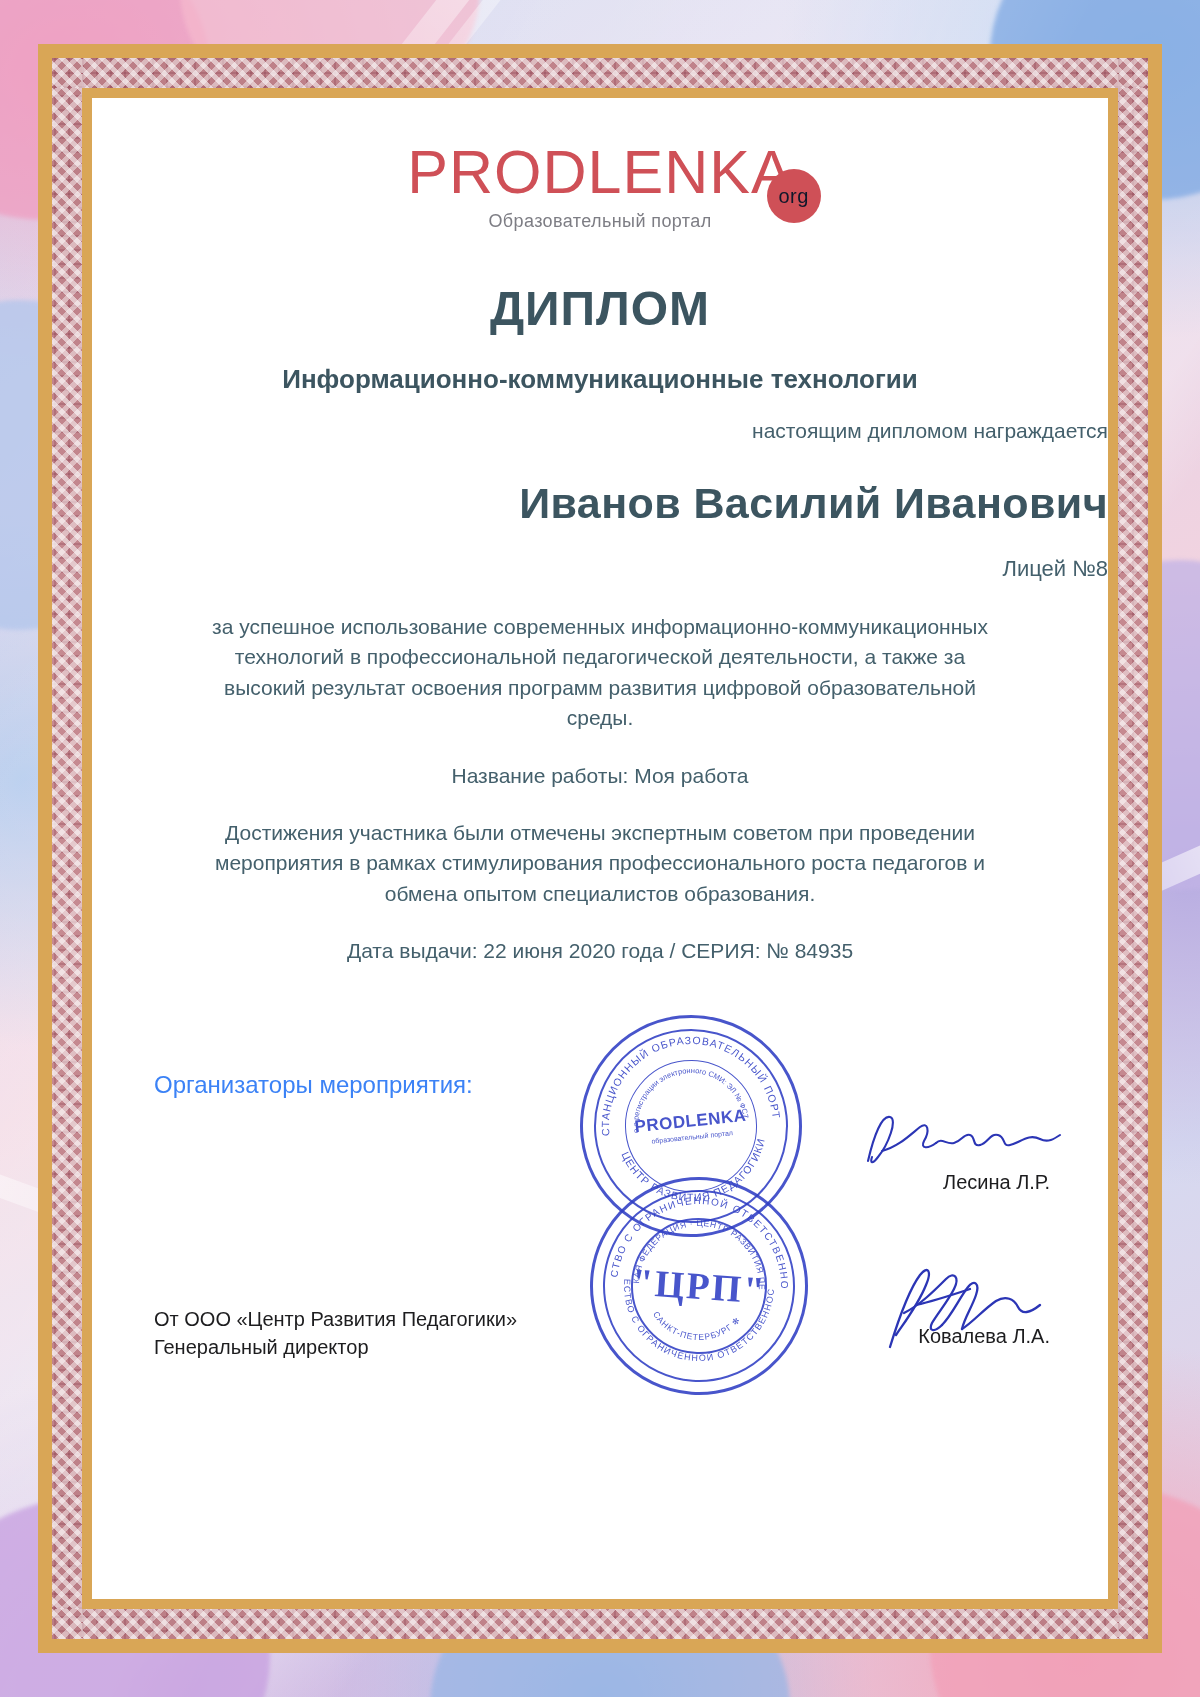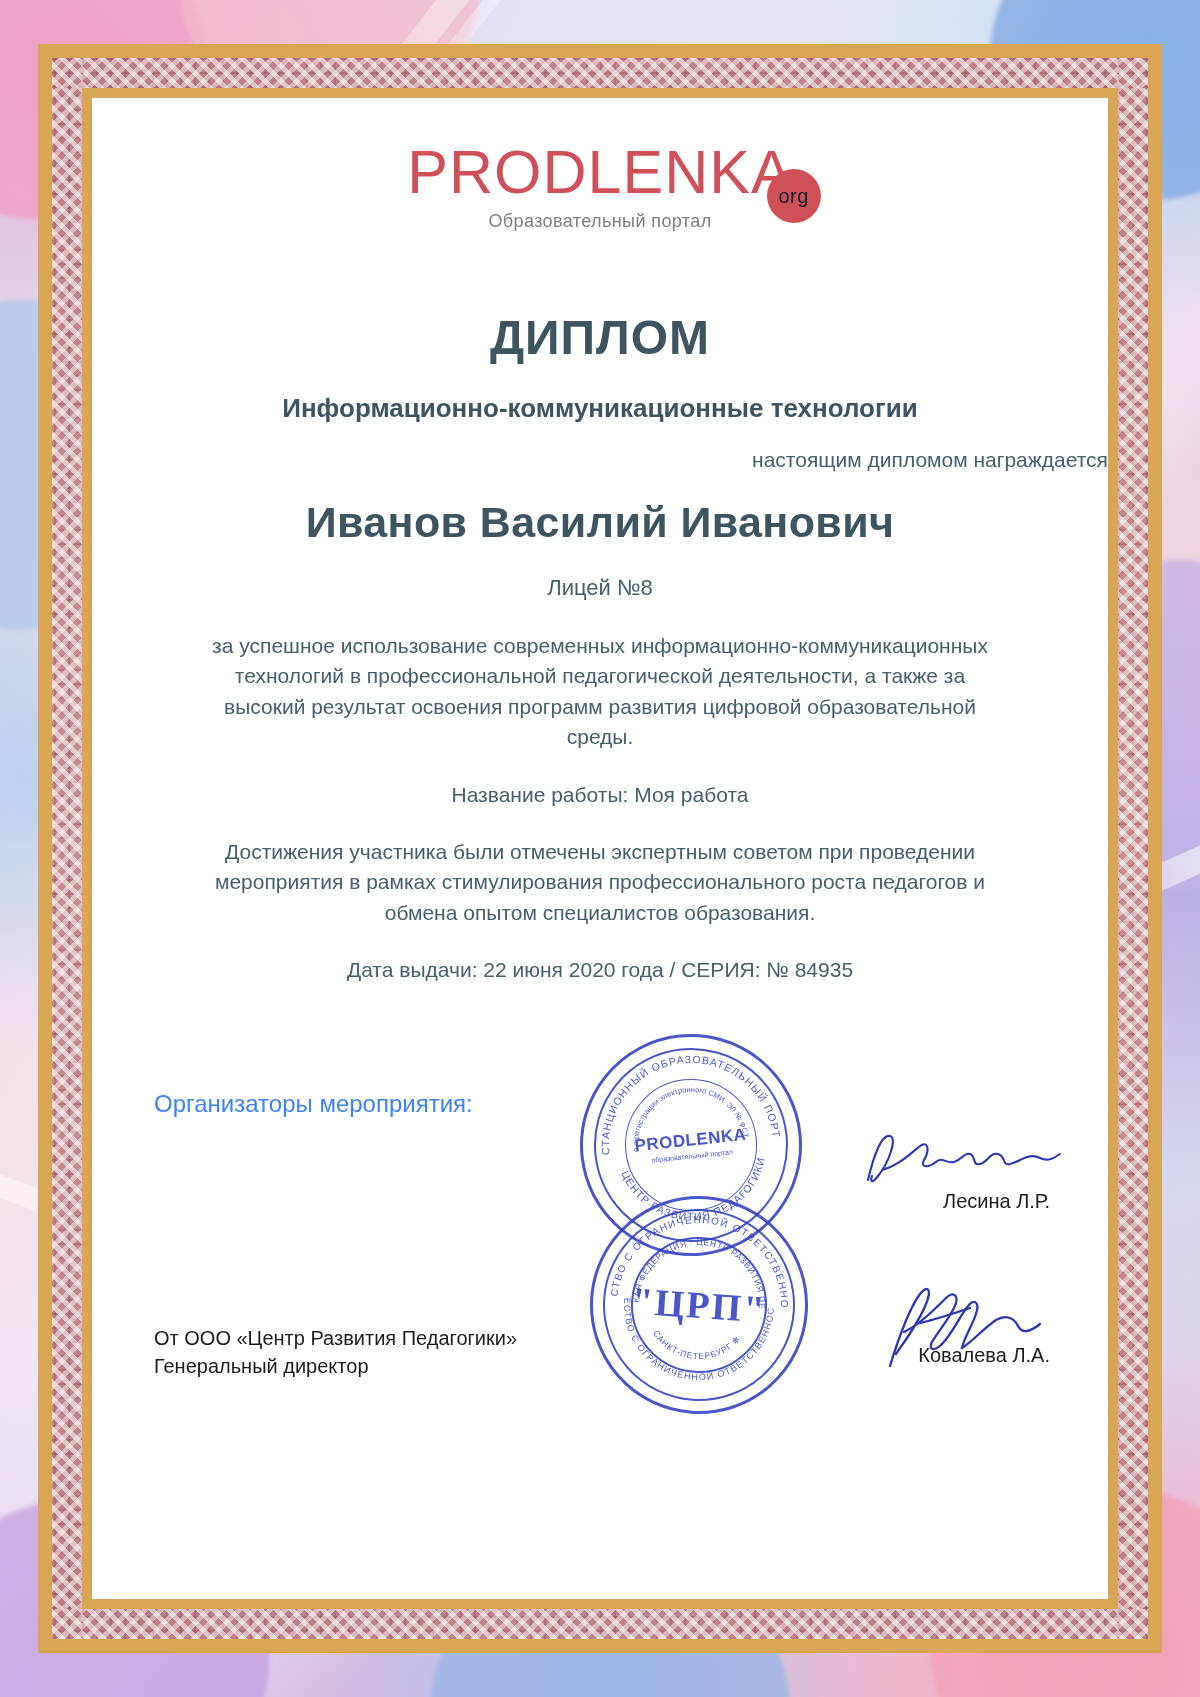--- a/index.html
+++ b/index.html
@@ -139,51 +139,51 @@
   }
   .logo-sub {
     margin-top: 8px;
     font-size: 18px;
     color: #7d7d84;
     letter-spacing: 0.4px;
   }
 
   
   .doc-title {
-    margin-top: 78px;
+    margin-top: 49px;
     text-align: center;
     font-size: 48px;
     font-weight: bold;
     letter-spacing: 1px;
     color: #3c5560;
   }
   .doc-subtitle {
     margin-top: 28px;
     text-align: center;
     font-size: 26px;
     font-weight: bold;
     color: #3c5560;
   }
   .awarded-line {
     margin-top: 24px;
     text-align: right;
     font-size: 21px;
     color: #44606c;
   }
   .recipient-name {
-    margin-top: 26px;
-    text-align: center;
+    margin-top: 36px;
+    text-align: right;
     font-size: 43px;
     font-weight: bold;
     color: #3c5560;
     letter-spacing: 0.4px;
   }
   .recipient-org {
     margin-top: 28px;
-    text-align: center;
+    text-align: right;
     font-size: 22px;
     color: #44606c;
   }
 
   
   .body-para {
     margin: 30px auto 0;
     width: 810px;
     text-align: center;
     font-size: 21px;

